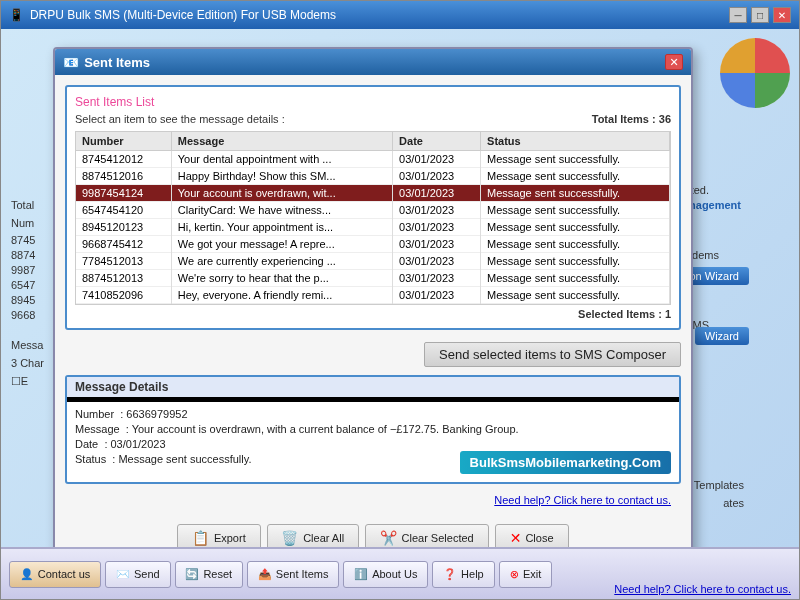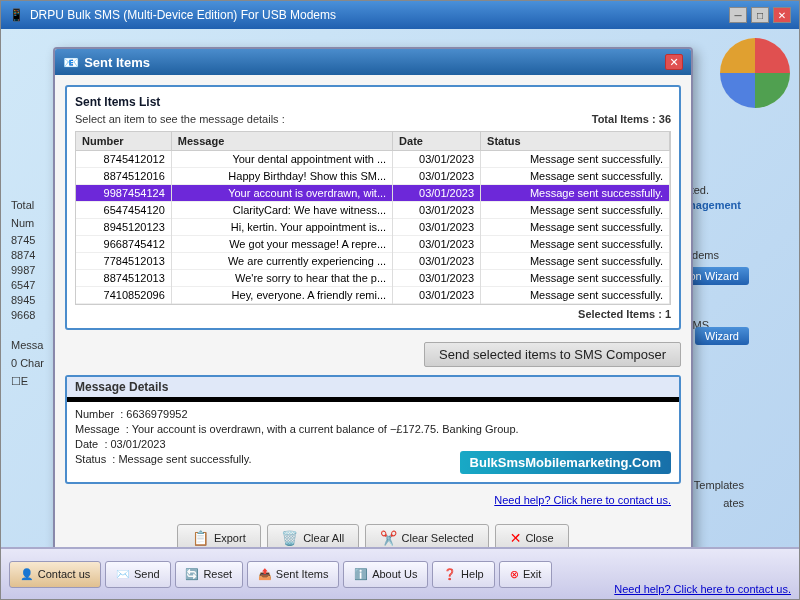--- a/index.html
+++ b/index.html
@@ -113,21 +113,21 @@
     .modal-close-btn {
       width: 18px; height: 16px; background: #e05050;
       border: 1px solid #c03030; color: white;
       font-size: 11px; display: flex; align-items: center; justify-content: center;
       cursor: pointer; border-radius: 2px;
     }
 
     .modal-body { padding: 10px; display: flex; flex-direction: column; gap: 8px; }
 
     .section-header {
-      font-size: 12px; font-weight: bold; color: #0f172a; margin-bottom: 4px;
+      font-size: 12px; font-weight: normal; color: #ec4899; margin-bottom: 4px;
     }
 
     .sent-items-panel {
       border: 2px solid #4a8ccc;
       border-radius: 3px;
       padding: 8px;
       background: white;
     }
 
     .panel-title-row {
@@ -146,22 +146,22 @@
     table { width: 100%; border-collapse: collapse; font-size: 11px; }
     thead tr { background: #e8e8e8; }
     thead th {
       text-align: left;
       padding: 3px 6px;
       border-right: 1px solid #ccc;
       border-bottom: 1px solid #ccc;
       font-weight: bold;
       color: #222;
     }
-    tbody tr { border-bottom: 1px solid #eee; text-align: right; }
-    tbody tr.selected { background: #6d28d9; color: white; }
+    tbody tr { border-bottom: 1px solid #eee; }
+    tbody tr.selected { background: #7f1d1d; color: white; }
     tbody td { padding: 2px 6px; border-right: 1px solid #ddd; }
 
     .selected-items-row {
       text-align: right; font-size: 11px; font-weight: bold; color: #333; margin-top: 3px;
     }
 
     .send-composer-btn {
       display: flex; justify-content: flex-end; margin-top: 4px;
     }
     .btn-blue {
@@ -313,21 +313,21 @@
 
     <div class="bg-label" style="position:absolute;top:170px;left:10px;font-size:11px;">Total</div>
     <div class="bg-label" style="position:absolute;top:188px;left:10px;font-size:11px;">Num</div>
     <div class="bg-label" style="position:absolute;top:205px;left:10px;font-size:11px;">8745</div>
     <div class="bg-label" style="position:absolute;top:220px;left:10px;font-size:11px;">8874</div>
     <div class="bg-label" style="position:absolute;top:235px;left:10px;font-size:11px;">9987</div>
     <div class="bg-label" style="position:absolute;top:250px;left:10px;font-size:11px;">6547</div>
     <div class="bg-label" style="position:absolute;top:265px;left:10px;font-size:11px;">8945</div>
     <div class="bg-label" style="position:absolute;top:280px;left:10px;font-size:11px;">9668</div>
     <div class="bg-label" style="position:absolute;top:310px;left:10px;font-size:11px;">Messa</div>
-    <div class="bg-label" style="position:absolute;top:328px;left:10px;font-size:11px;">0 Char</div>
+    <div class="bg-label" style="position:absolute;top:328px;left:10px;font-size:11px;">3 Char</div>
     <div class="bg-label" style="position:absolute;top:346px;left:10px;font-size:11px;">☐E</div>
 
     <div class="modal">
 
       <div class="modal-title-bar">
         <div class="modal-title-left">
           <span>📧</span>
           <span>Sent Items</span>
         </div>
         <div class="modal-close-btn">✕</div>

